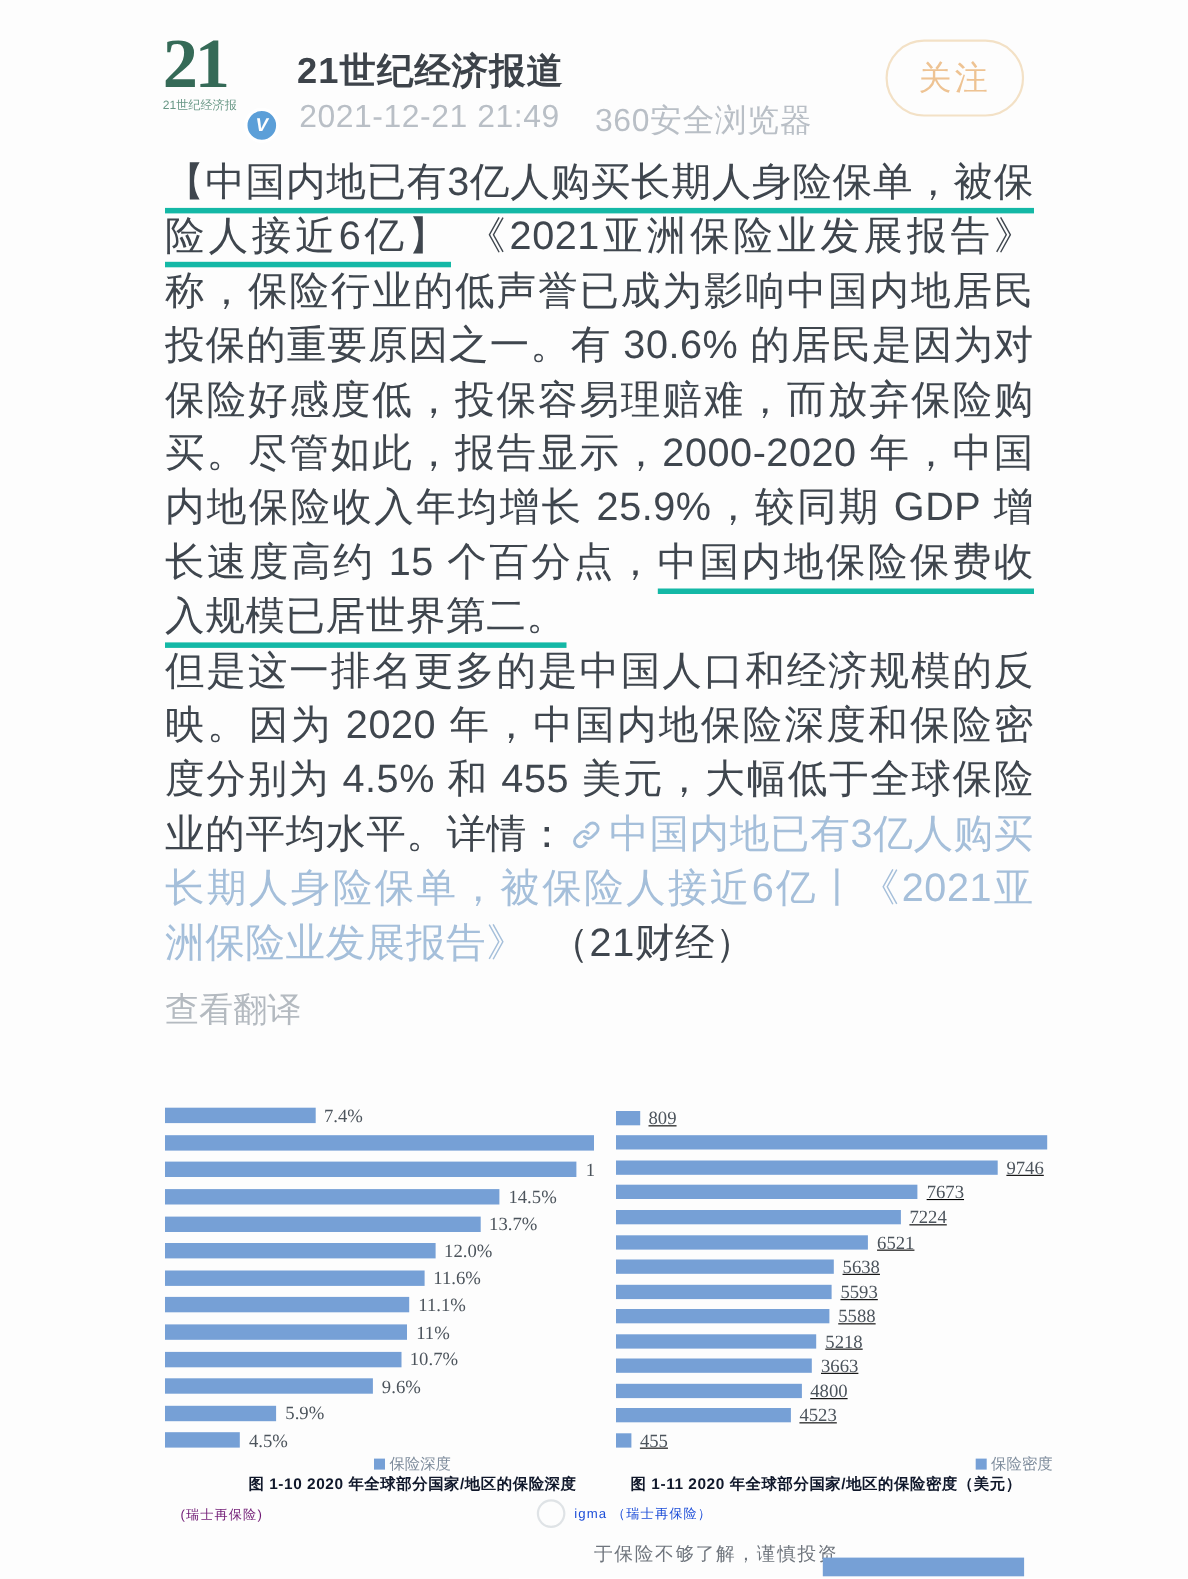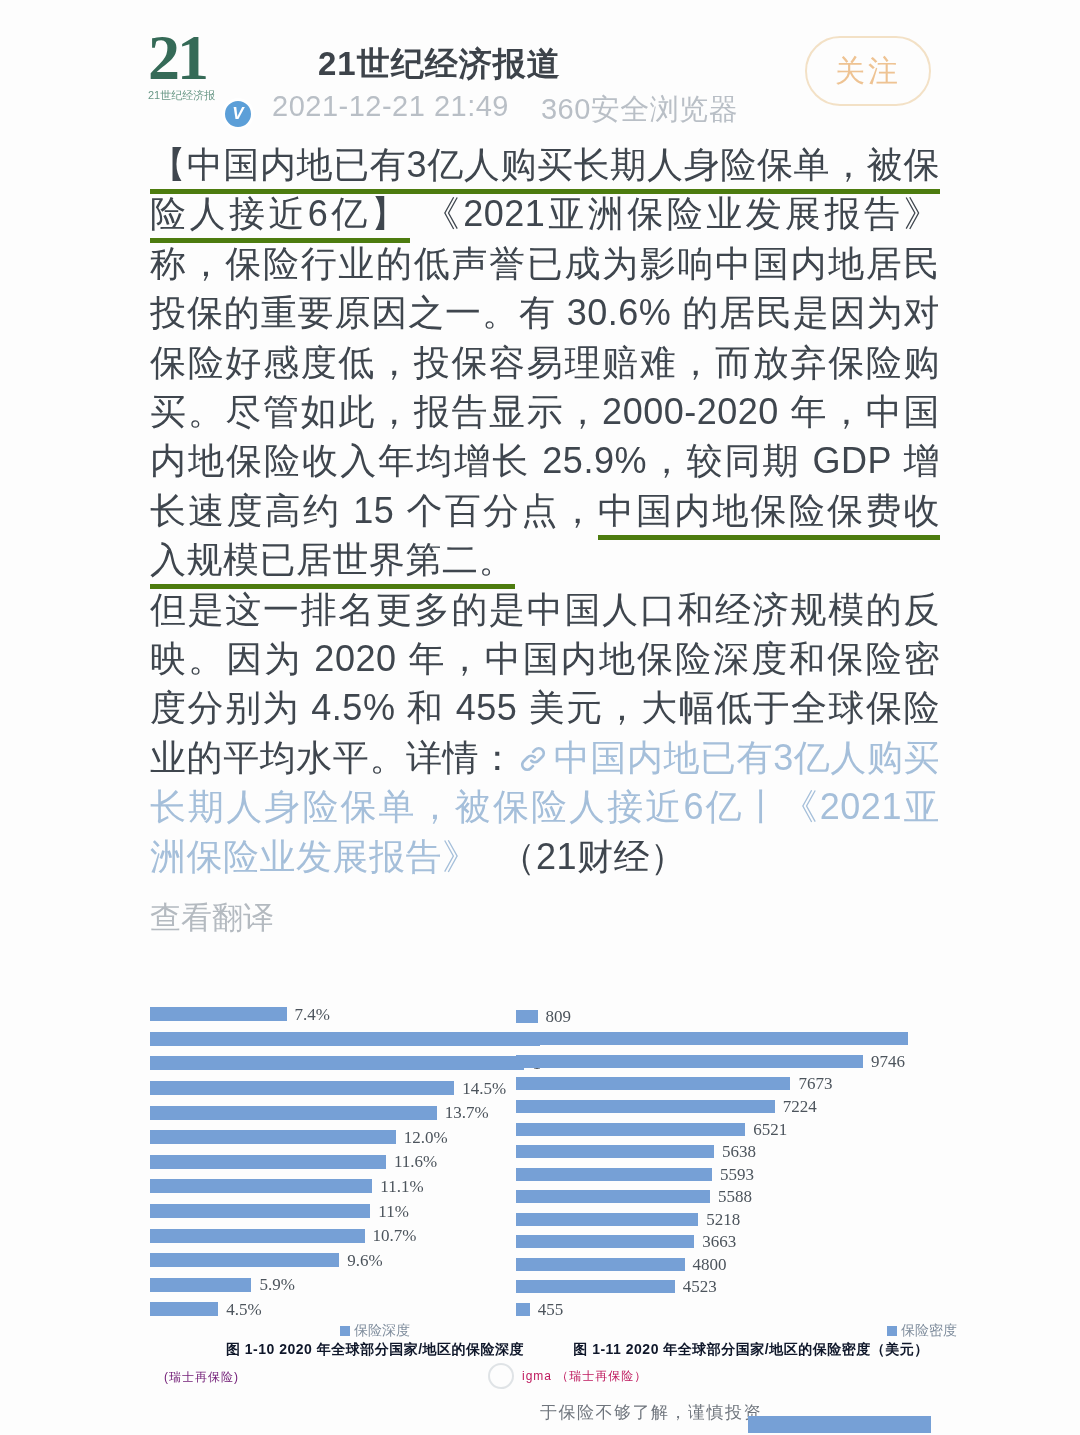--- a/index.html
+++ b/index.html
@@ -17,62 +17,62 @@
   }
   .avatar .sub{display:block;font-size:11px;color:#4d8570;white-space:nowrap;
     letter-spacing:0;margin-top:2px;opacity:.85;}
   .avatar .bar{width:64px;height:7px;background:#dcе0e3;background:#dce0e3;border-radius:4px;margin-top:4px;}
   .vbadge{
     position:absolute;right:-2px;bottom:-6px;width:26px;height:26px;border-radius:50%;
     background:#5c9fd8;border:3px solid #ffffff;color:#fff;font-size:17px;font-weight:700;
     font-style:italic;display:flex;align-items:center;justify-content:center;
   }
   .acct-name{position:absolute;left:270px;top:42px;font-size:33px;font-weight:600;
-    color:#3d434a;letter-spacing:1px;margin-left:48px;}
+    color:#3d434a;letter-spacing:1px;}
   .acct-meta{position:absolute;left:272px;top:90px;font-size:29px;color:#b9bfc6;
     display:flex;gap:32px;letter-spacing:.5px;}
   .follow-btn{
     position:absolute;left:805px;top:36px;width:126px;height:70px;border-radius:36px;
     border:2px solid #f3e1c6;background:transparent;color:#eec393;font-size:30px;
     letter-spacing:3px;display:flex;align-items:center;justify-content:center;cursor:pointer;
     font-family:inherit;
   }
   
   .content{position:absolute;left:150px;top:140px;width:790px;color:#3f464e;}
   .para{font-size:36px;line-height:49.4px;margin:0;text-align:justify;letter-spacing:.5px;}
   .para.p2{}
-  .ru{border-bottom:5px solid #4d7c0f;padding-bottom:4px;}
+  .ru{border-bottom:5px solid #14b8a6;padding-bottom:4px;}
   .post-link{color:#a5bfda;text-decoration:none;cursor:pointer;}
   .post-link svg{vertical-align:-4px;margin:0 6px 0 2px;}
   .translate{margin-top:16px;font-size:31px;color:#b4bac0;cursor:pointer;width:140px;}
   
   .chart-bars{position:absolute;}
   .chart-bars.c0{left:150px;top:1002px;width:390px;}
-  .chart-bars.c1{left:516px;top:1005px;width:392px;}
+  .chart-bars.c1{left:560px;top:1005px;width:392px;text-decoration:underline;}
   .bar-row{display:flex;align-items:center;}
   .c0 .bar-row{height:24.6px;}
   .c1 .bar-row{height:22.55px;}
   .bar{height:14px;background:#76a0d6;flex:none;}
   .c1 .bar{height:13px;}
   .bar-label{
     font-family:"Liberation Serif","DejaVu Serif",serif;font-size:17px;color:#4c545c;
     margin-left:8px;white-space:nowrap;line-height:1;
   }
   .legend{position:absolute;top:1322px;font-size:14px;color:#7e8c9c;
     display:flex;align-items:center;justify-content:center;gap:4px;}
   .legend .sq{width:10px;height:10px;background:#76a0d6;display:inline-block;flex:none;}
   .legend.l0{left:150px;width:450px;}
   .legend.l1{left:545px;width:412px;justify-content:flex-end;}
   .caption{position:absolute;top:1341px;font-size:14px;font-weight:700;color:#0f172a;
     text-align:center;letter-spacing:.5px;}
   .caption.cap0{left:150px;width:450px;}
   .caption.cap1{left:545px;width:412px;}
   .fn-left{position:absolute;left:164px;top:1369px;font-size:12px;color:#701a75;letter-spacing:1px;}
   .watermark{position:absolute;left:488px;top:1363px;display:flex;align-items:center;gap:8px;
-    color:#be185d;font-size:12px;letter-spacing:1px;}
+    color:#1d4ed8;font-size:12px;letter-spacing:1px;}
   .watermark .circ{width:22px;height:22px;border:2px solid #c6cdd4;border-radius:50%;
     opacity:.55;flex:none;}
   .strip-text{position:absolute;left:540px;top:1401px;font-size:17px;color:#6f757d;
     letter-spacing:1.5px;}
   .strip-bar{position:absolute;left:748px;top:1416px;width:183px;height:17px;background:#76a0d6;}
 </style>
 </head>
 <body>
 
 <div class="page">

